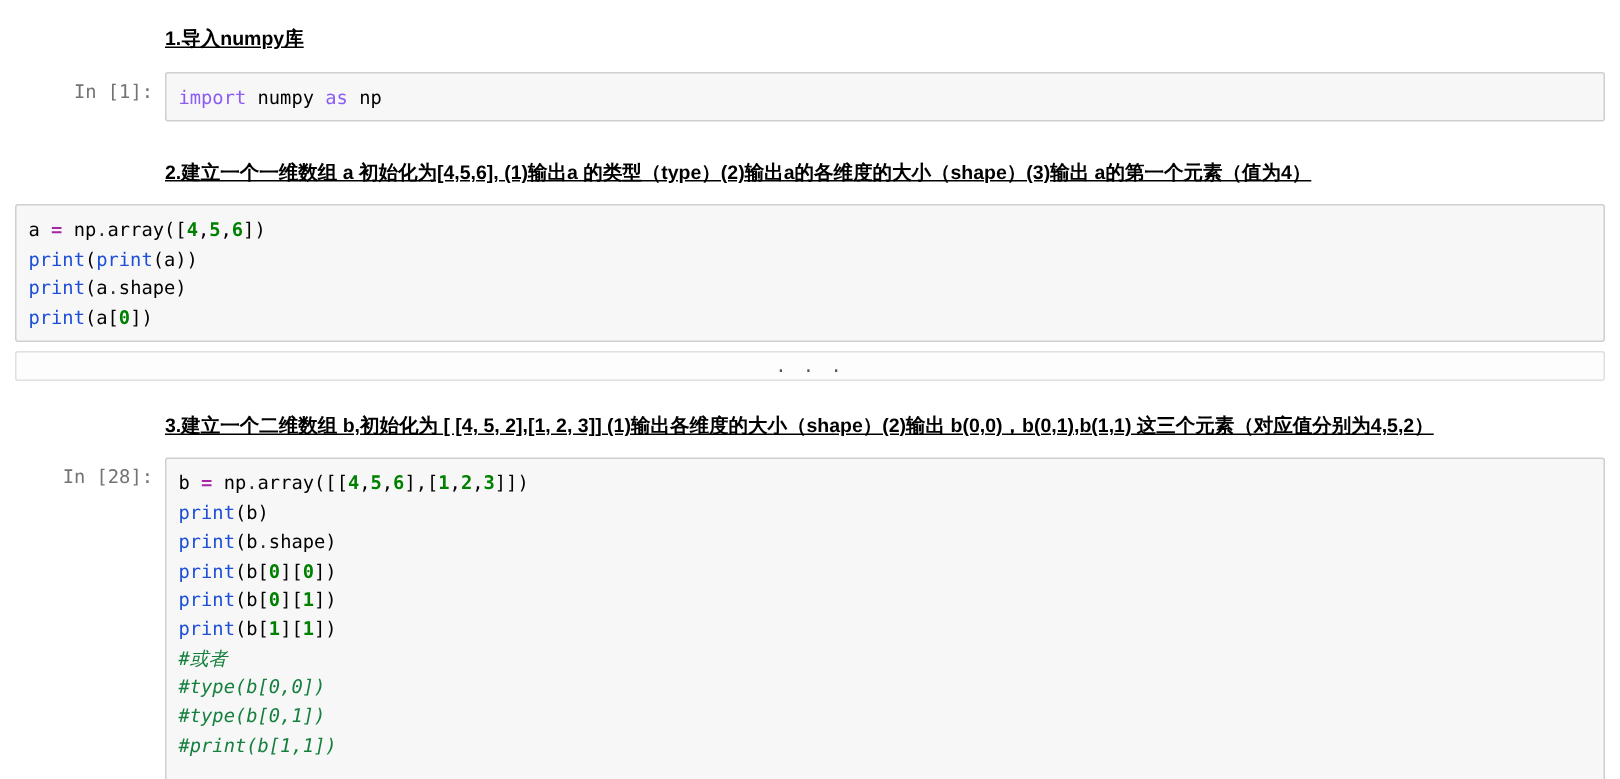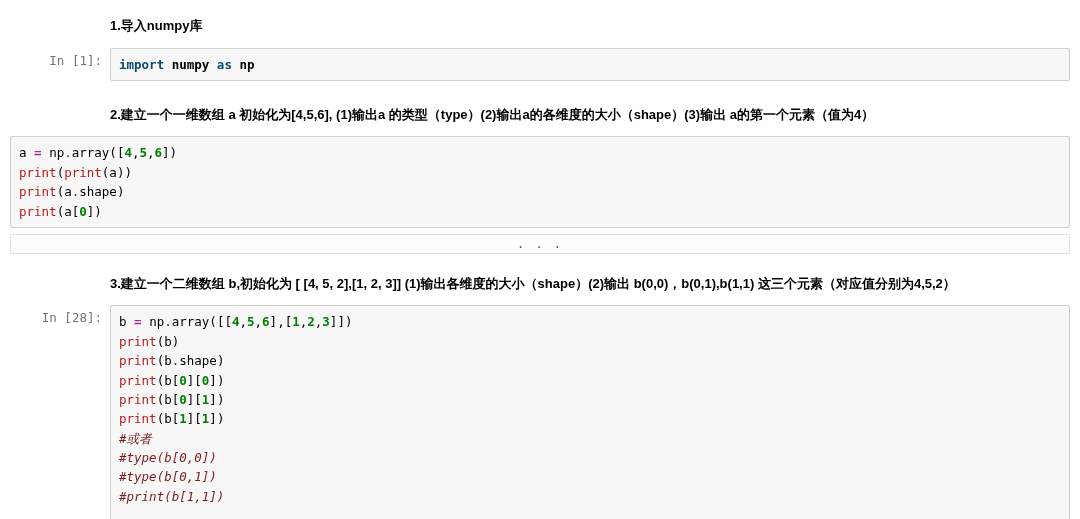--- a/index.html
+++ b/index.html
@@ -20,20 +20,21 @@
       font-size: 12.5px;
       color: #737373;
       user-select: none;
     }
     .content-area { flex: 1; min-width: 0; }
     .heading {
       font-weight: 700;
       font-size: 13px;
       padding: 8px 0 10px 0;
       line-height: 1.5;
+      text-decoration: underline;
     }
     .input-box {
       background: #f7f7f7;
       border: 1px solid #cfcfcf;
       border-radius: 2px;
       padding: 6px 8px;
       font-family: "Menlo", "Monaco", "Consolas", monospace;
       font-size: 12.5px;
       line-height: 1.55;
       white-space: pre;
@@ -46,27 +47,27 @@
       border-radius: 2px;
       text-align: center;
       font-family: monospace;
       font-size: 12px;
       color: #555;
       padding: 2px 0;
       cursor: pointer;
       letter-spacing: 2px;
     }
     
-    .kw { color: #0c4a6e; font-weight: 700; }
-    .nam { color: #000; font-weight: bold; }
+    .kw { color: #8b5cf6; font-weight: 400; }
+    .nam { color: #000; }
     .op { color: #a626a4; font-weight: 600; } 
     .opd { color: #333; }
     .num { color: #008000; font-weight: 600; }
-    .builtin { color: #b91c1c; }
-    .cmt { color: #7f1d1d; font-style: italic; }
+    .builtin { color: #1d4ed8; }
+    .cmt { color: #15803d; font-style: italic; }
   </style>
 </head>
 <body>
 
 <div class="cell">
   <div class="prompt-area"></div>
   <div class="content-area">
     <div class="heading">1.导入numpy库</div>
   </div>
 </div>

